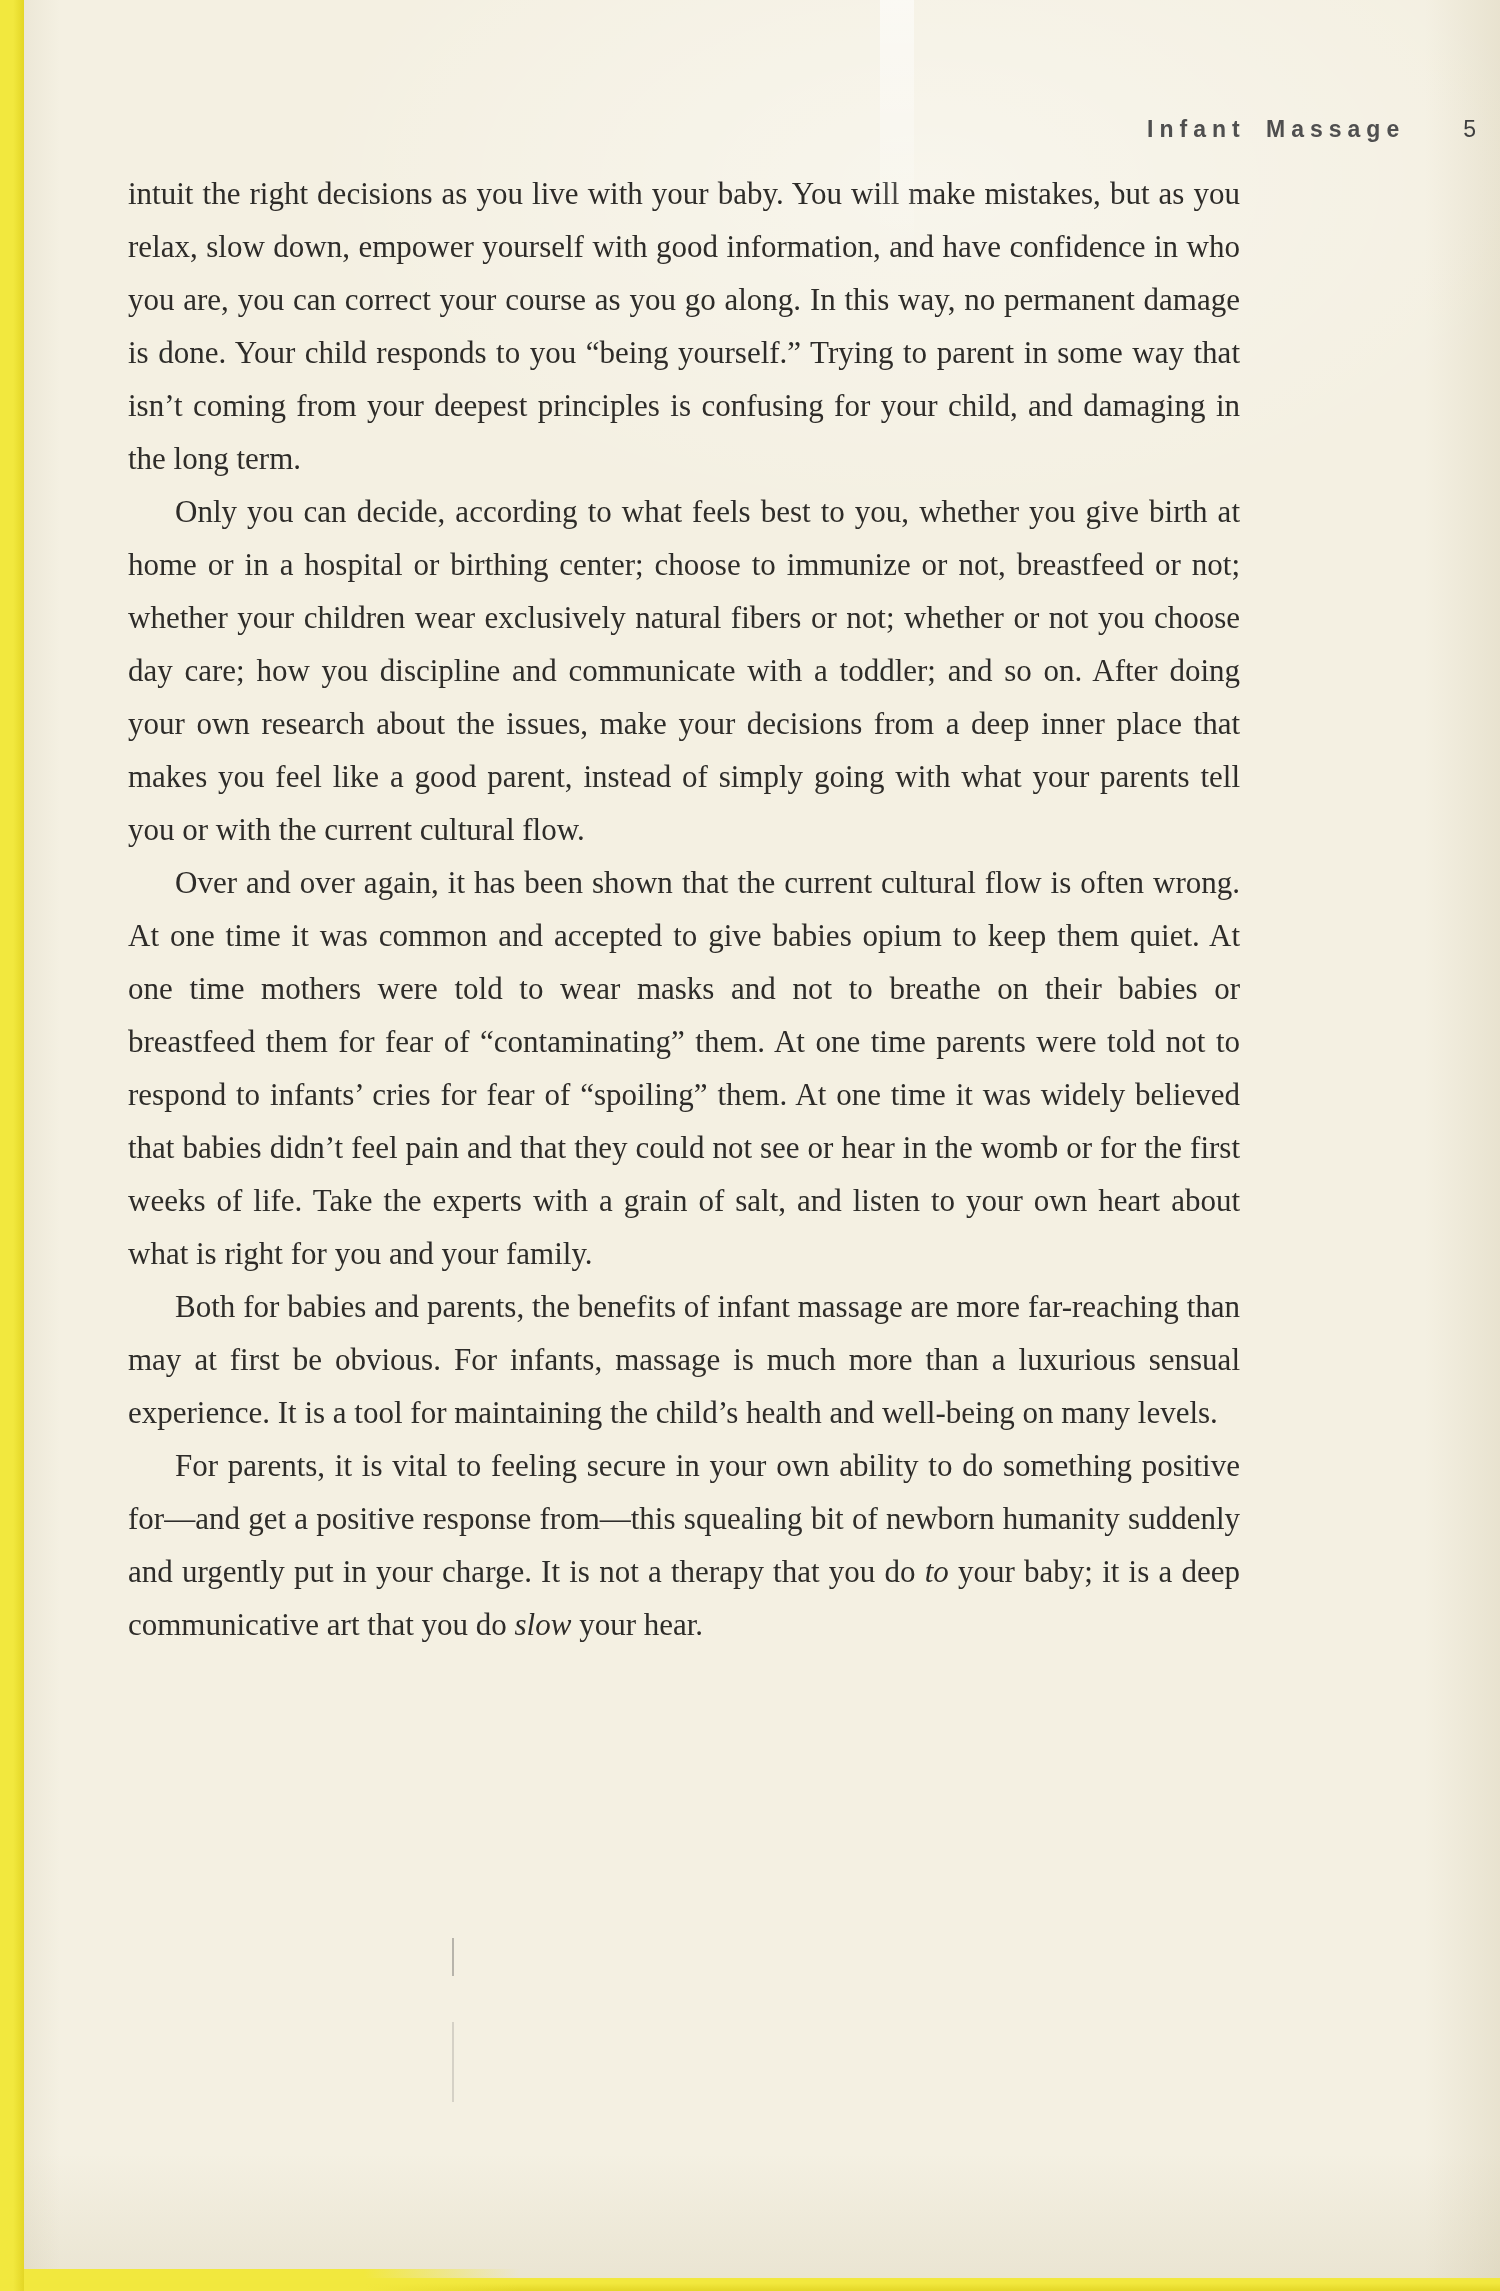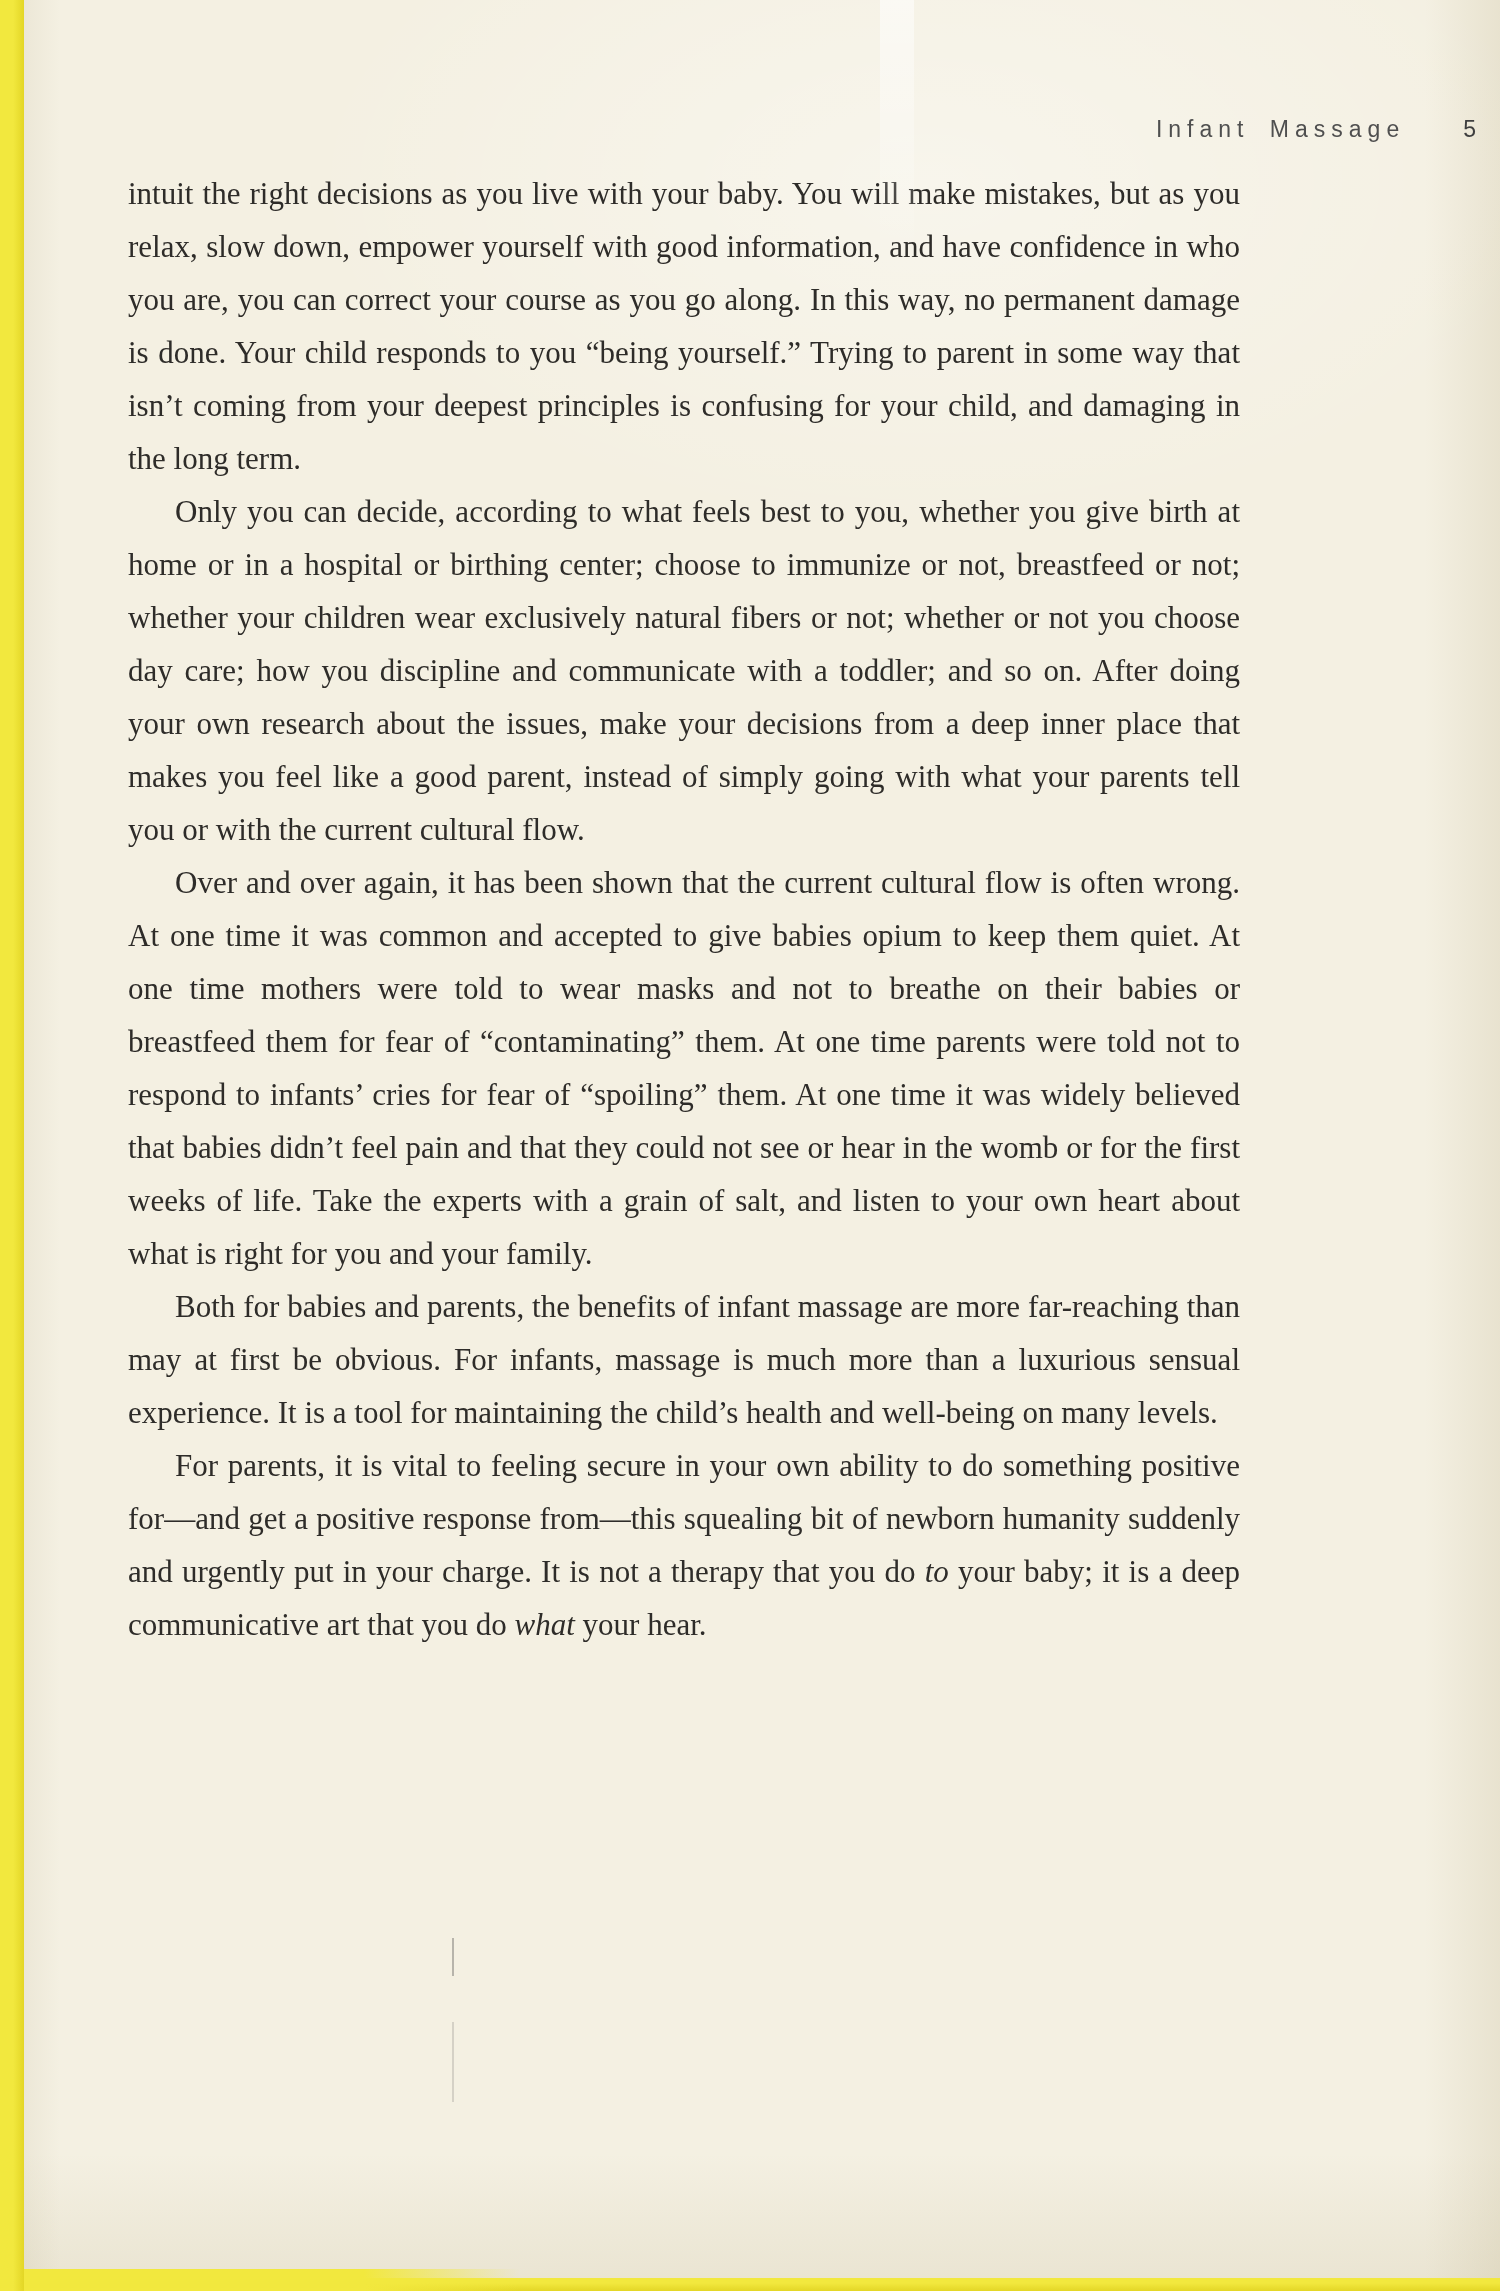--- a/index.html
+++ b/index.html
@@ -45,21 +45,21 @@
     right: 24px;
     display: flex;
     align-items: baseline;
     font-family: "Liberation Sans", sans-serif;
     color: var(--header-text);
   }
   .running-title {
     font-size: 23px;
     letter-spacing: 6px;
     word-spacing: 8px;
-    font-weight: 400;
+    font-weight: 700;
   }
   .page-number {
     font-size: 23px;
     margin-left: 58px;
     letter-spacing: 0;
     color: #3f3f3f;
   }
   .body-text {
     position: absolute;
     left: 128px;
@@ -101,14 +101,14 @@
 <header class="page-header">
   <span class="running-title">Infant Massage</span>
   <span class="page-number">5</span>
 </header>
 
 <main class="body-text">
     <p class="para"><span>intuit the right decisions as you live with your baby. You will make mistakes, but as you relax, slow down, empower yourself with good information, and have confidence in who you are, you can correct your course as you go along. In this way, no permanent damage is done. Your child responds to you “being yourself.” Trying to parent in some way that isn’t coming from your deepest principles is confusing for your child, and damaging in the long term.</span></p>
     <p class="para indent"><span>Only you can decide, according to what feels best to you, whether you give birth at home or in a hospital or birthing center; choose to immunize or not, breastfeed or not; whether your children wear exclusively natural fibers or not; whether or not you choose day care; how you discipline and communicate with a toddler; and so on. After doing your own research about the issues, make your decisions from a deep inner place that makes you feel like a good parent, instead of simply going with what your parents tell you or with the current cultural flow.</span></p>
     <p class="para indent"><span>Over and over again, it has been shown that the current cultural flow is often wrong. At one time it was common and accepted to give babies opium to keep them quiet. At one time mothers were told to wear masks and not to breathe on their babies or breastfeed them for fear of “contaminating” them. At one time parents were told not to respond to infants’ cries for fear of “spoiling” them. At one time it was widely believed that babies didn’t feel pain and that they could not see or hear in the womb or for the first weeks of life. Take the experts with a grain of salt, and listen to your own heart about what is right for you and your family.</span></p>
     <p class="para indent"><span>Both for babies and parents, the benefits of infant massage are more far-reaching than may at first be obvious. For infants, massage is much more than a luxurious sensual experience. It is a tool for maintaining the child’s health and well-being on many levels.</span></p>
-    <p class="para indent"><span>For parents, it is vital to feeling secure in your own ability to do something positive for—and get a positive response from—this squealing bit of newborn humanity suddenly and urgently put in your charge. It is not a therapy that you do </span><em>to</em><span> your baby; it is a deep communicative art that you do </span><em>what</em><span> your hear.</span></p>
+    <p class="para indent"><span>For parents, it is vital to feeling secure in your own ability to do something positive for—and get a positive response from—this squealing bit of newborn humanity suddenly and urgently put in your charge. It is not a therapy that you do </span><em>to</em><span> your baby; it is a deep communicative art that you do </span><em>slow</em><span> your hear.</span></p>
   </main>
 
 </body></html>

